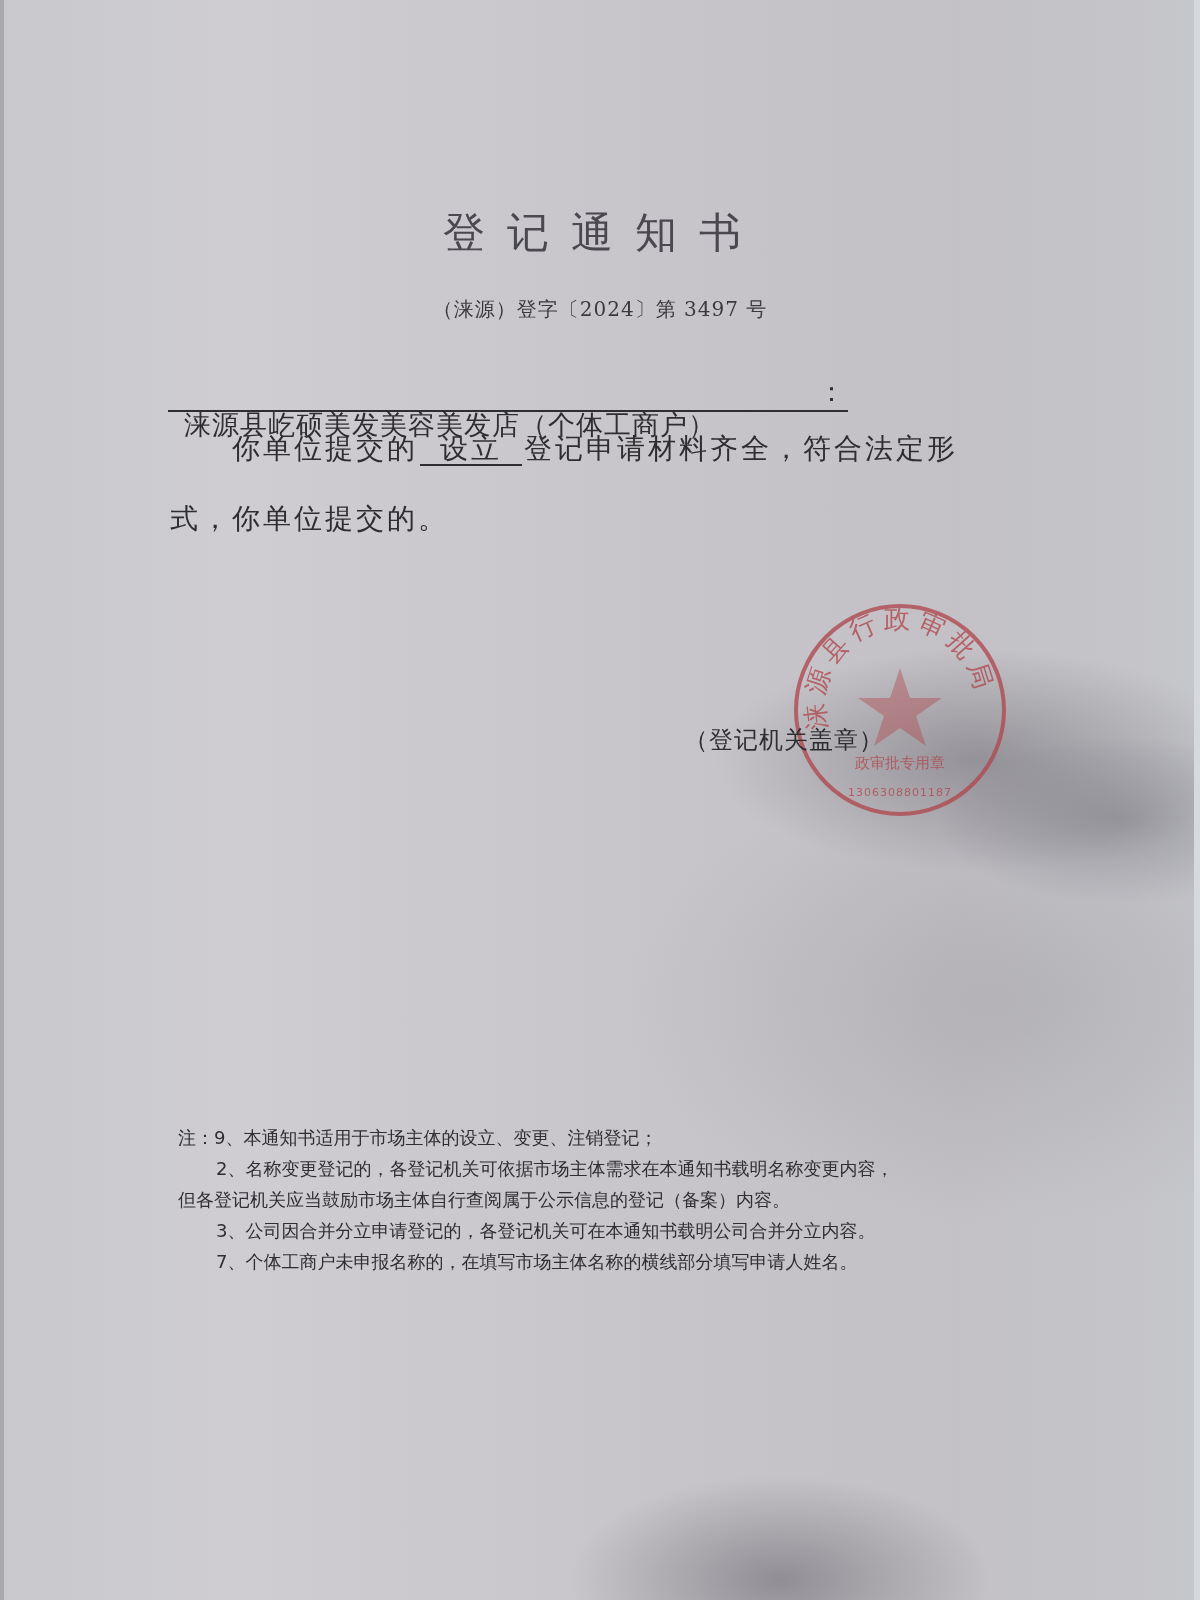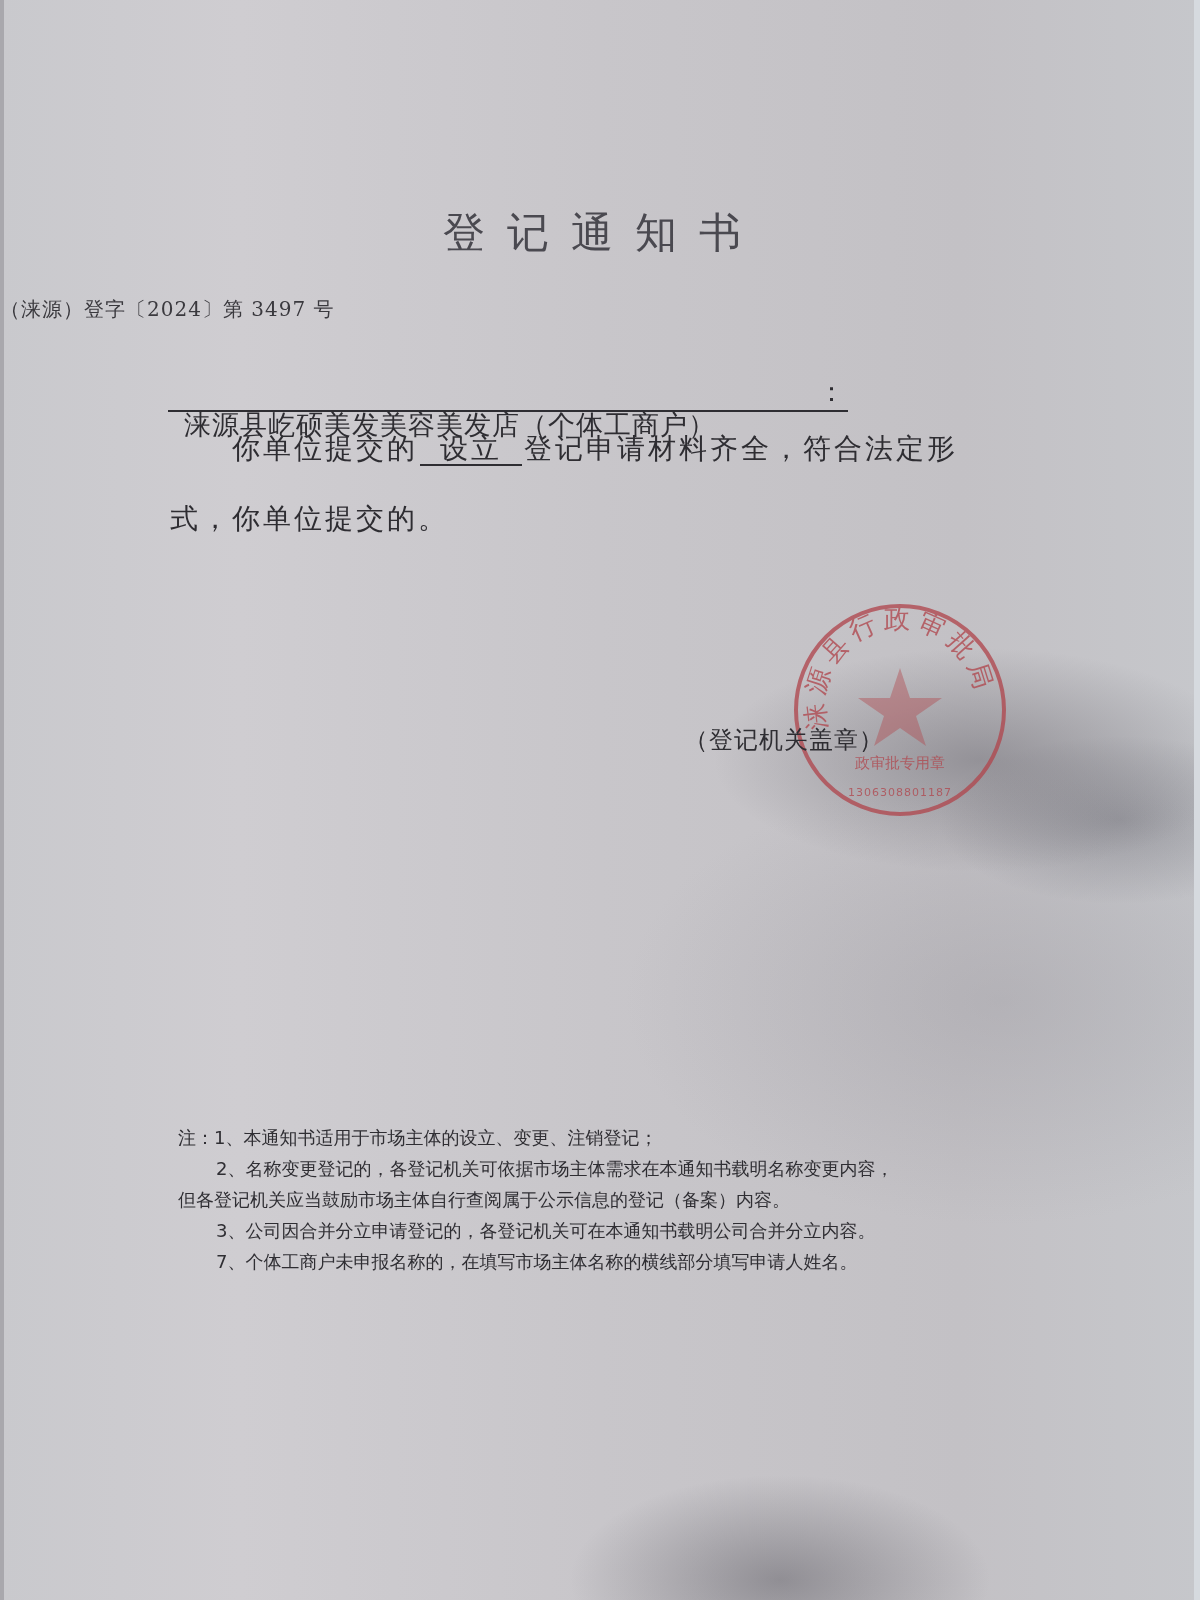--- a/index.html
+++ b/index.html
@@ -21,21 +21,21 @@
     .edge-right { position: absolute; right: 0; top: 0; width: 6px; height: 1600px; background: #d6dadf; }
     .edge-left { position: absolute; left: 0; top: 0; width: 4px; height: 1600px; background: #a9a8ad; }
 
     .title {
       position: absolute; left: 0; top: 205px; width: 1200px; text-align: center;
       font-family: "DejaVu Sans", "Liberation Sans", sans-serif;
       font-size: 42px; letter-spacing: 22px; color: #4a4950; font-weight: normal;
       padding-left: 6px; box-sizing: border-box;
     }
     .docno {
-      position: absolute; left: 0; top: 296px; width: 1200px; 
+      position: absolute; left: 0; top: 296px; width: 1200px; text-align: center;
       font-size: 20px; color: #3a393e; letter-spacing: 1px;
     }
     .recipient-line {
       position: absolute; left: 168px; top: 372px; width: 680px; height: 38px;
       border-bottom: 2px solid #2e2d32;
       font-size: 27px; color: #2e2d32; letter-spacing: 1px;
     }
     .recipient-line .name { position: absolute; left: 16px; top: 2px; margin-top: 33px; }
     .recipient-line .colon { position: absolute; left: 650px; top: 2px; }
 
@@ -102,19 +102,19 @@
     <text font-family="DejaVu Sans, sans-serif" font-size="26" fill="#b0484f" letter-spacing="6">
       <textPath href="#arcTop">涞源县行政审批局</textPath>
     </text>
     <text x="110" y="168" text-anchor="middle" font-family="DejaVu Sans, sans-serif" font-size="15" fill="#b0484f">政审批专用章</text>
     <text x="110" y="196" text-anchor="middle" font-family="DejaVu Sans, sans-serif" font-size="11" fill="#b0484f" letter-spacing="1">1306308801187</text>
   </svg>
 
   <div class="seal-label">（登记机关盖章）</div>
 
   <div class="notes">
-    <div class="line"><span>注：</span><span>1、本通知书适用于市场主体的设立、变更、注销登记；</span></div>
+    <div class="line"><span>注：</span><span>9、本通知书适用于市场主体的设立、变更、注销登记；</span></div>
     <div class="line indent">2、名称变更登记的，各登记机关可依据市场主体需求在本通知书载明名称变更内容，</div>
     <div class="line">但各登记机关应当鼓励市场主体自行查阅属于公示信息的登记（备案）内容。</div>
     <div class="line indent">3、公司因合并分立申请登记的，各登记机关可在本通知书载明公司合并分立内容。</div>
     <div class="line indent">7、个体工商户未申报名称的，在填写市场主体名称的横线部分填写申请人姓名。</div>
   </div>
 </div>
 
 </body></html>

